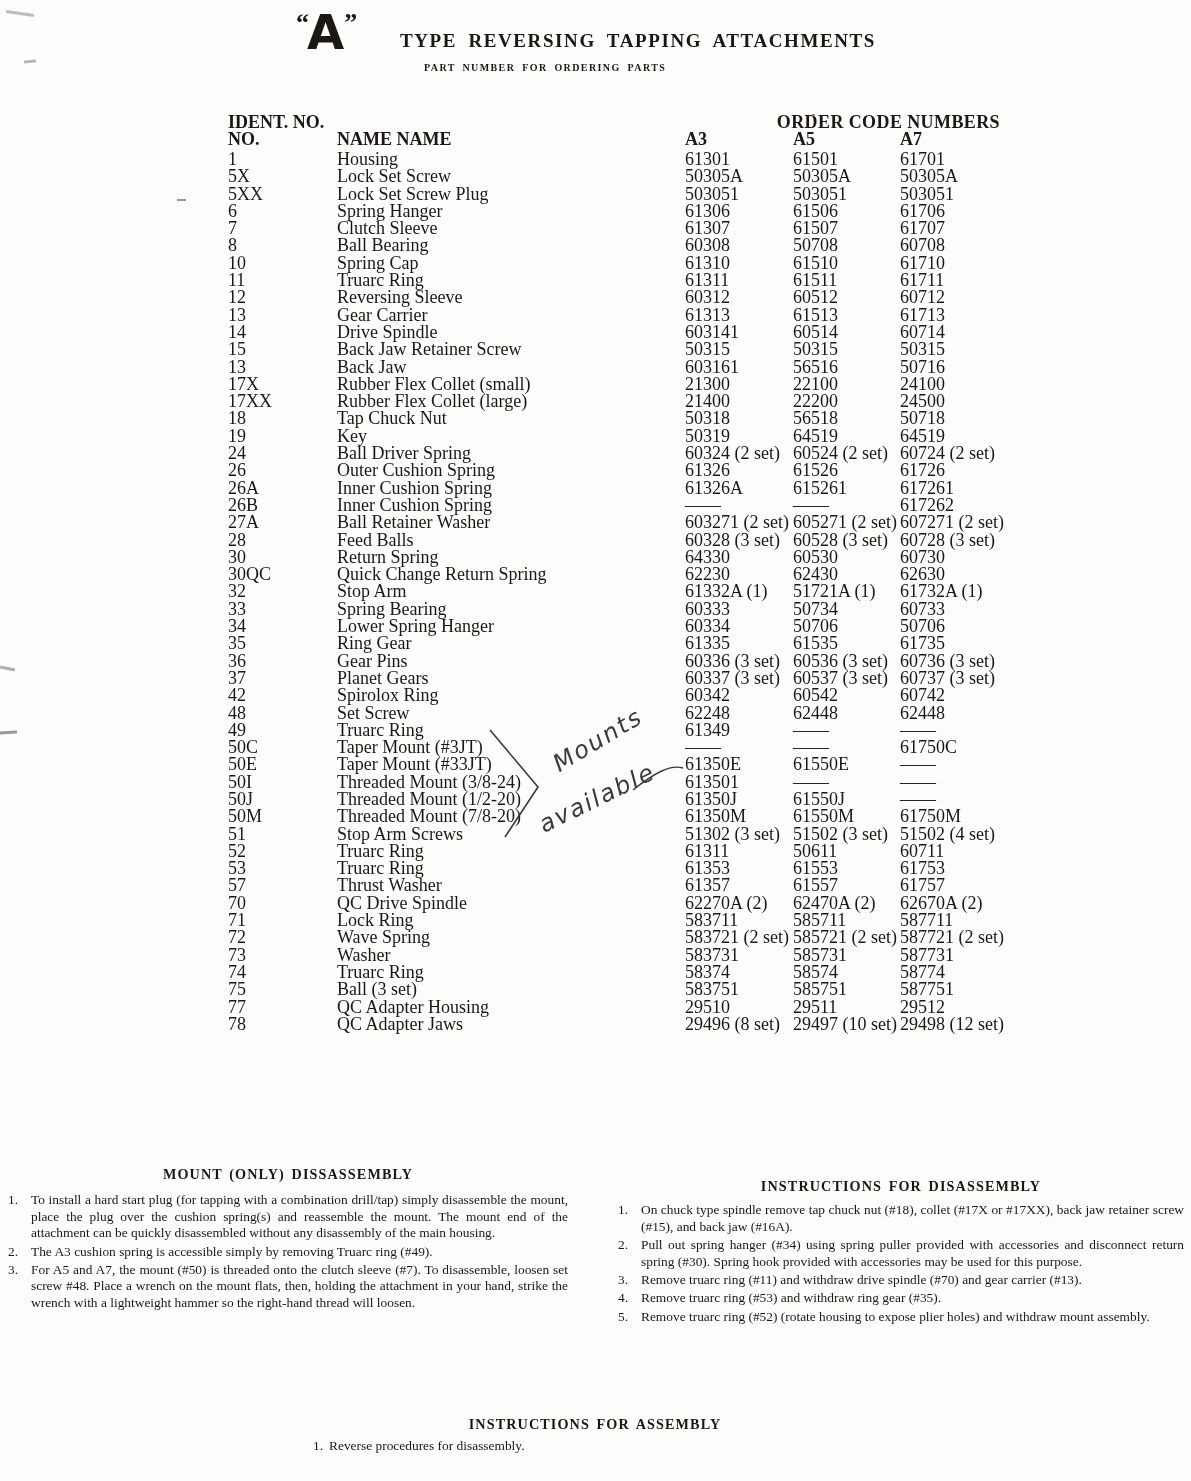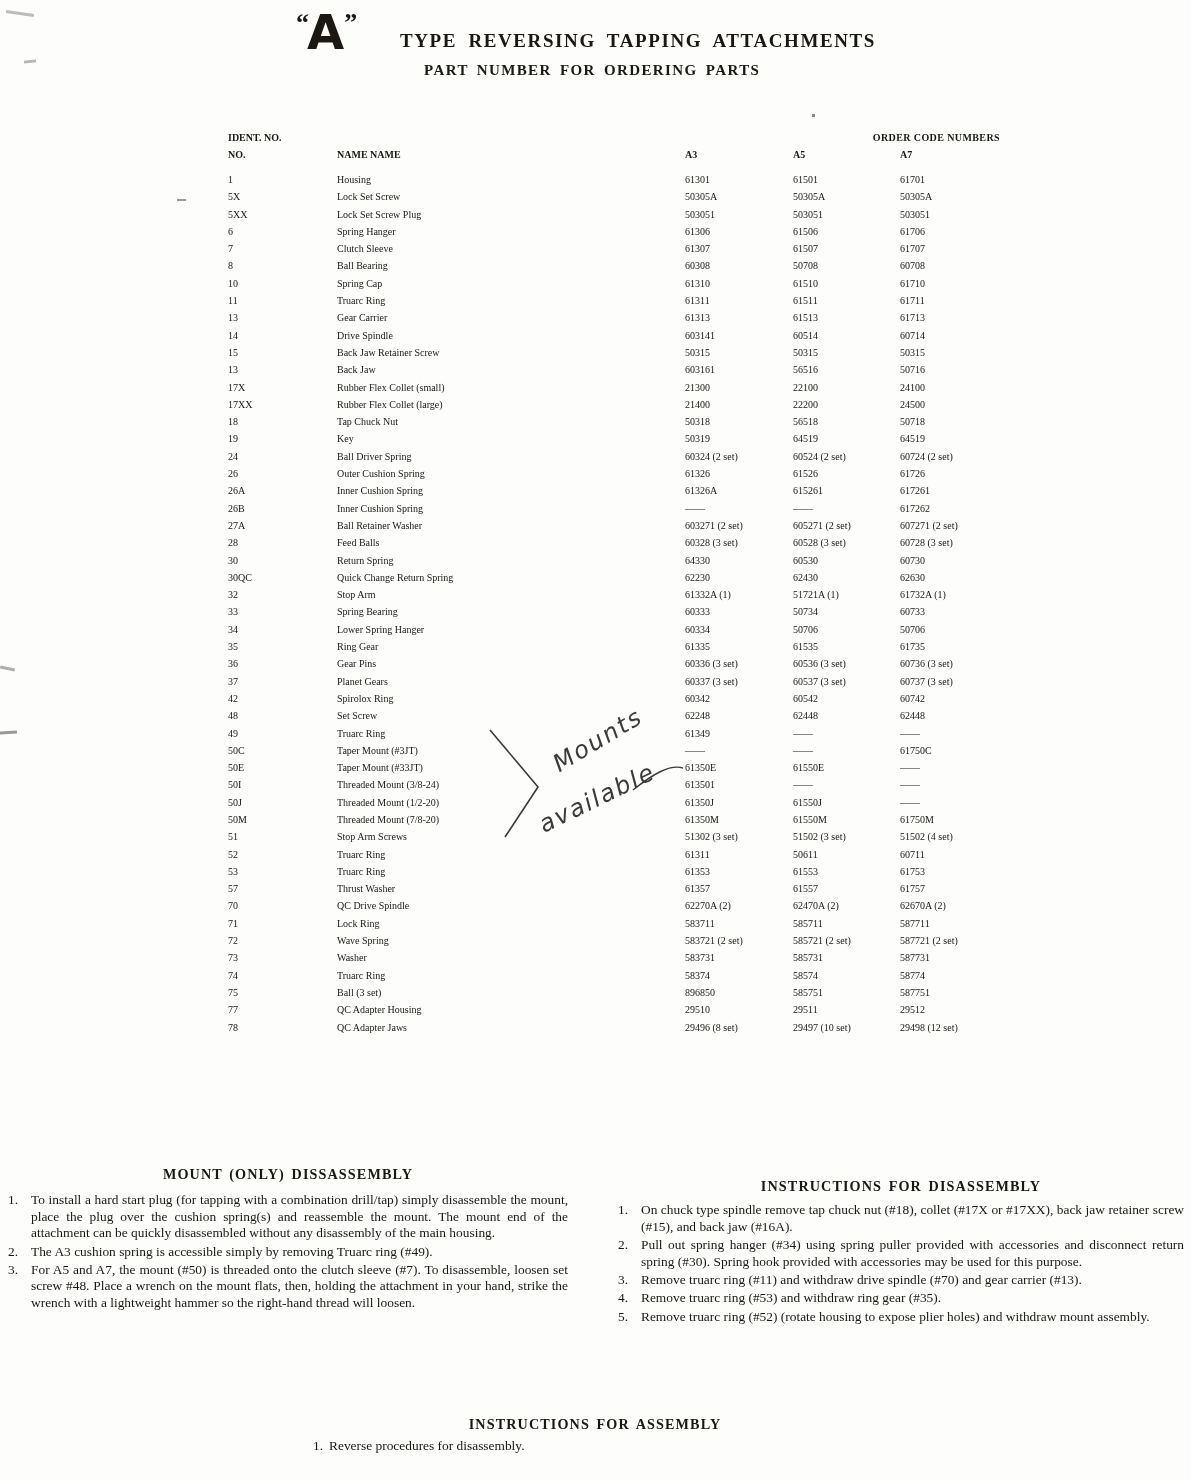--- a/index.html
+++ b/index.html
@@ -6,23 +6,23 @@
   .page{
     position:relative;width:1191px;height:1481px;background:#fdfdfc;
     margin:0 auto;overflow:hidden;
     font-family:"Liberation Serif",serif;color:#1b1713;
   }
   
   .big-a{position:absolute;left:296px;top:4px;white-space:nowrap;}
   .big-a .quote{font-family:"Liberation Serif",serif;font-weight:bold;font-size:26px;vertical-align:18px;letter-spacing:-2px;}
   .big-a .letter{font-family:"DejaVu Sans",sans-serif;font-weight:bold;font-size:48px;letter-spacing:0;}
   .title-main{position:absolute;left:400px;top:30px;font-weight:bold;font-size:19px;letter-spacing:1.6px;word-spacing:5px;text-align:center;}
-  .title-sub{position:absolute;left:424px;top:62px;font-weight:bold;font-size:15px;letter-spacing:1.4px;word-spacing:3px;}
-  
-  .parts-table{position:absolute;left:228px;top:132px;width:772px;font-size:10px;}
+  .title-sub{position:absolute;left:424px;top:62px;font-weight:bold;font-size:10px;letter-spacing:1.4px;word-spacing:3px;}
+  
+  .parts-table{position:absolute;left:228px;top:112px;width:772px;font-size:18px;}
   .th-line1{position:relative;height:17px;font-weight:bold;}
   .th-ident{position:absolute;left:0;top:0;}
   .th-order{position:absolute;left:457px;top:0;width:315px;text-align:right;letter-spacing:.4px;}
   .th-line2{display:grid;grid-template-columns:109px 348px 108px 107px 100px;height:18px;font-weight:bold;}
   .tbody{margin-top:4px;}
   .tr{display:grid;grid-template-columns:109px 348px 108px 107px 100px;height:17.3px;line-height:17.3px;}
   .td{white-space:nowrap;overflow:visible;}
   
   .footnotes{position:absolute;left:285px;top:1048px;font-size:12.8px;line-height:19px;}
   
@@ -119,20 +119,27 @@
           <span class="td c-code">61710</span>
         </div>
         <div class="tr">
           <span class="td c-no">11</span>
           <span class="td c-name">Truarc Ring</span>
           <span class="td c-code">61311</span>
           <span class="td c-code">61511</span>
           <span class="td c-code">61711</span>
         </div>
         <div class="tr">
+          <span class="td c-no">12</span>
+          <span class="td c-name">Reversing Sleeve</span>
+          <span class="td c-code">60312</span>
+          <span class="td c-code">60512</span>
+          <span class="td c-code">60712</span>
+        </div>
+        <div class="tr">
           <span class="td c-no">13</span>
           <span class="td c-name">Gear Carrier</span>
           <span class="td c-code">61313</span>
           <span class="td c-code">61513</span>
           <span class="td c-code">61713</span>
         </div>
         <div class="tr">
           <span class="td c-no">14</span>
           <span class="td c-name">Drive Spindle</span>
           <span class="td c-code">603141</span>
@@ -394,21 +401,21 @@
         <div class="tr">
           <span class="td c-no">74</span>
           <span class="td c-name">Truarc Ring</span>
           <span class="td c-code">58374</span>
           <span class="td c-code">58574</span>
           <span class="td c-code">58774</span>
         </div>
         <div class="tr">
           <span class="td c-no">75</span>
           <span class="td c-name">Ball (3 set)</span>
-          <span class="td c-code">896850</span>
+          <span class="td c-code">583751</span>
           <span class="td c-code">585751</span>
           <span class="td c-code">587751</span>
         </div>
         <div class="tr">
           <span class="td c-no">77</span>
           <span class="td c-name">QC Adapter Housing</span>
           <span class="td c-code">29510</span>
           <span class="td c-code">29511</span>
           <span class="td c-code">29512</span>
         </div>

